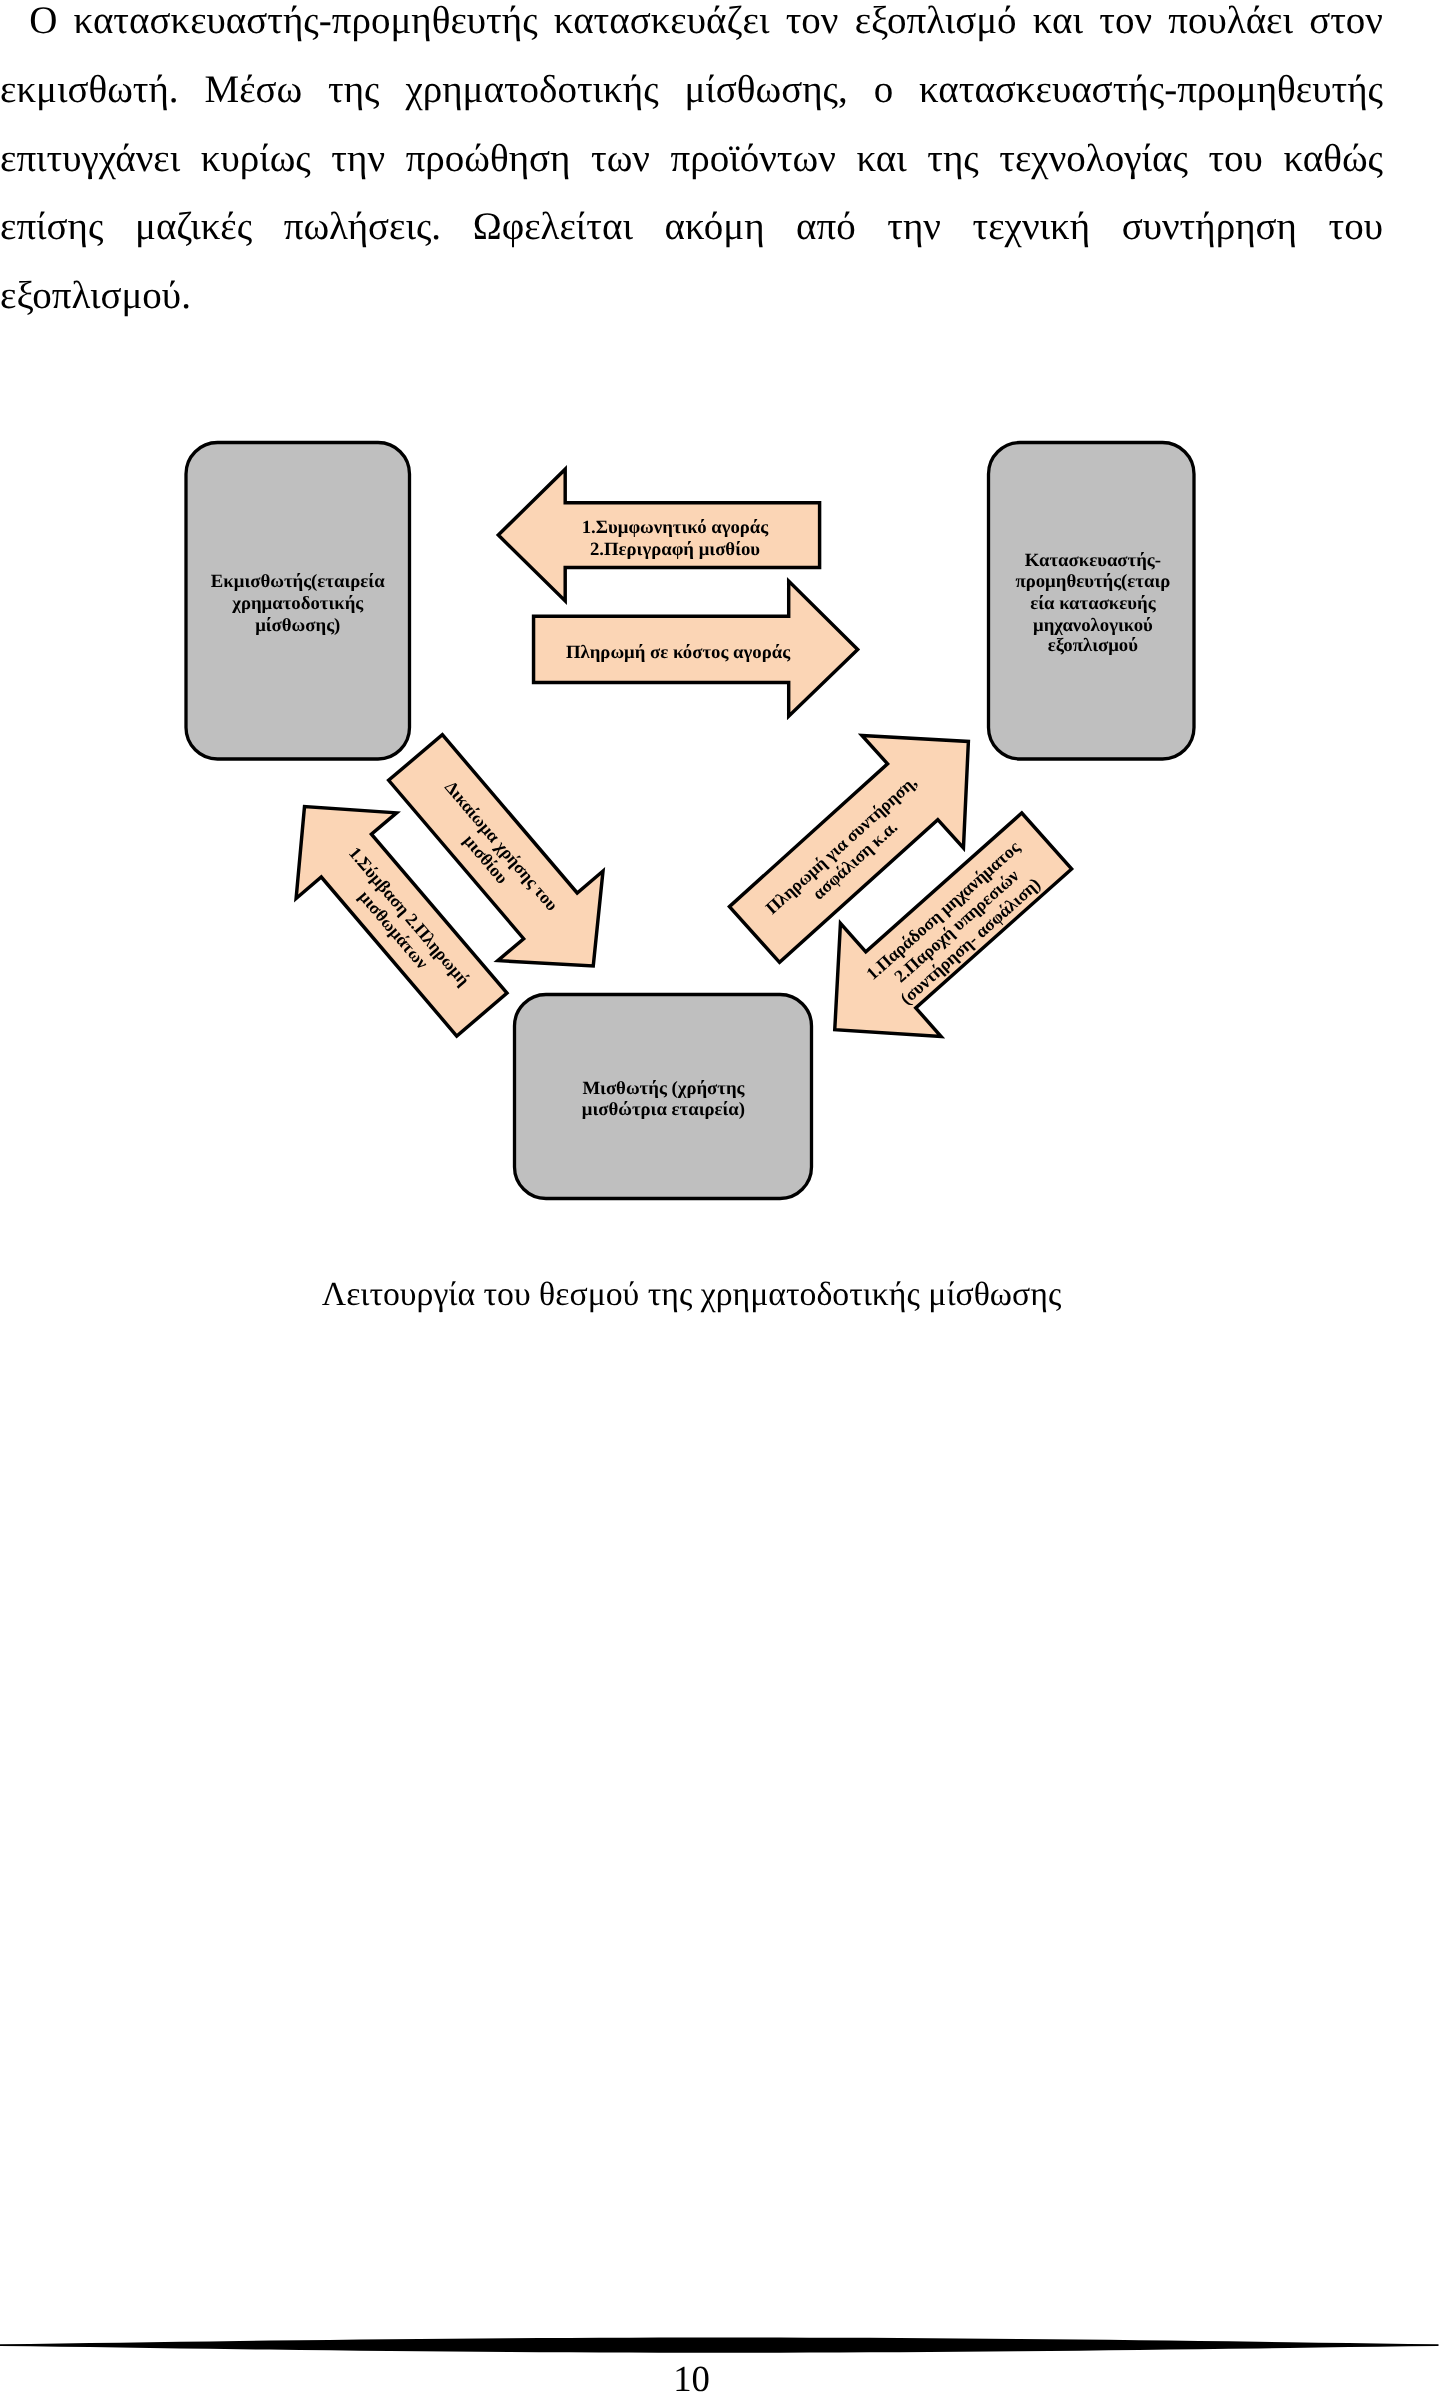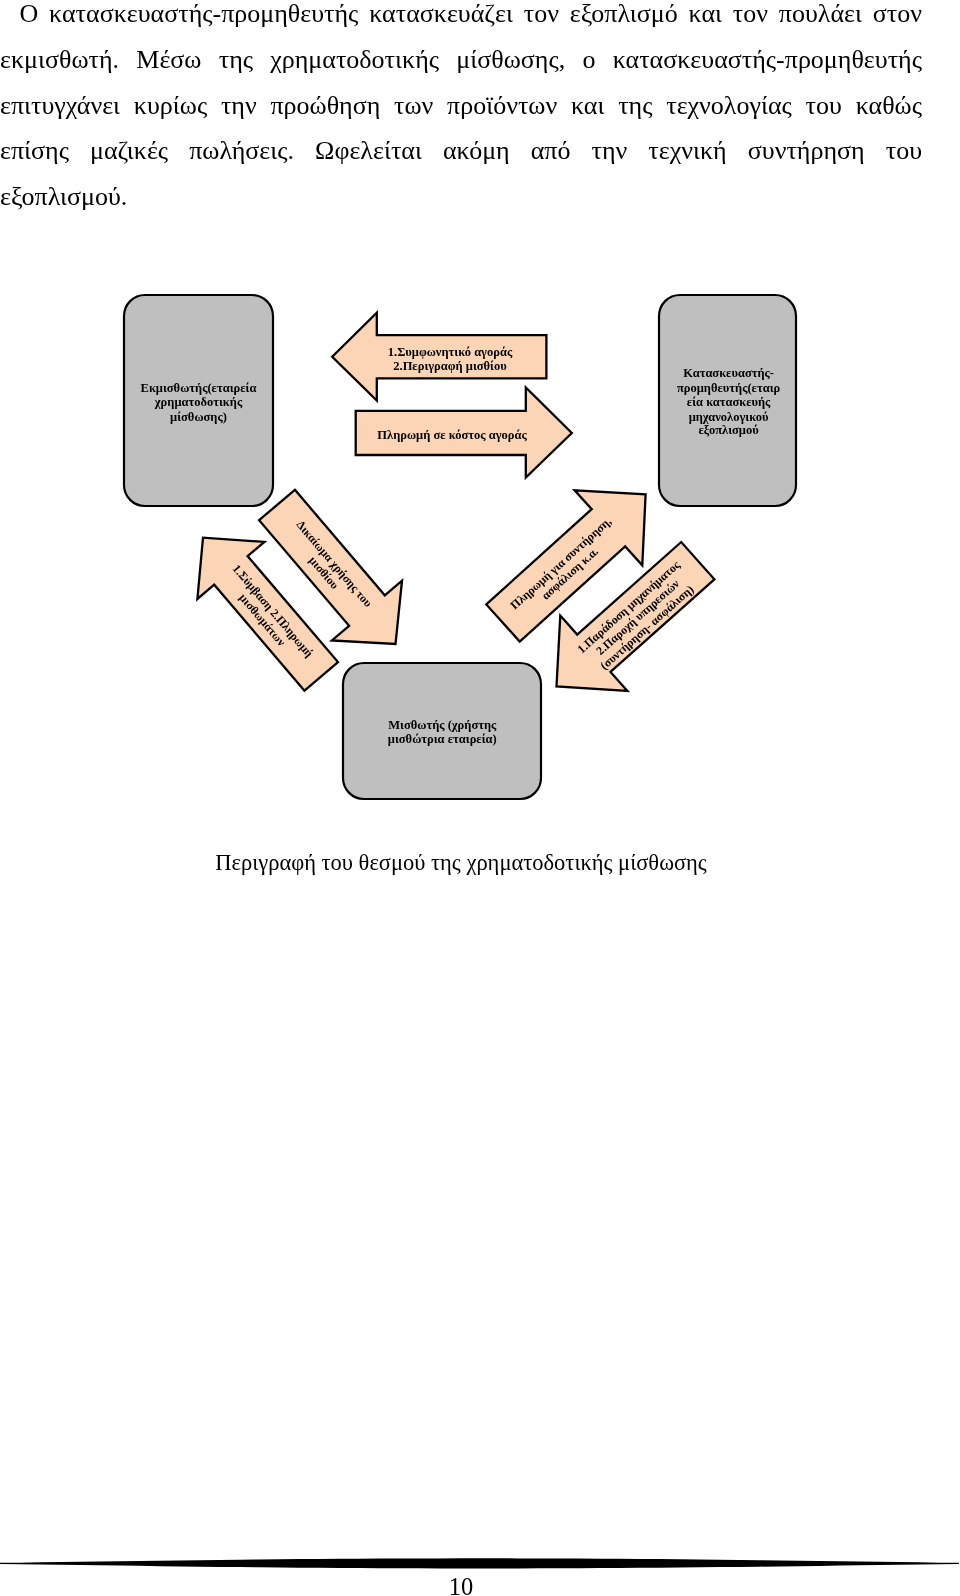--- a/index.html
+++ b/index.html
@@ -75,20 +75,20 @@
       <text x="0" y="-2.5">Πληρωμή για συντήρηση,</text>
       <text x="0" y="11.2">ασφάλιση κ.α.</text>
     </g>
     <g class="lbl rot" transform="translate(637.5,617) rotate(-41.69)">
       <text x="0" y="-9.5">1.Παράδοση μηχανήματος</text>
       <text x="0" y="4.2">2.Παροχή υπηρεσιών</text>
       <text x="0" y="17.9">(συντήρηση- ασφάλιση)</text>
     </g>
   </svg>
 
-  <div id="caption">Περιγραφή του θεσμού της χρηματοδοτικής μίσθωσης</div>
+  <div id="caption">Λειτουργία του θεσμού της χρηματοδοτικής μίσθωσης</div>
 
   <svg id="footer-rule-svg" style="position:absolute;left:0;top:1550px;width:960px;height:26px" viewBox="0 0 960 26" preserveAspectRatio="none">
     <path d="M0.0,12.85 L20.0,12.67 L40.0,12.37 L59.9,12.07 L79.9,11.78 L99.9,11.49 L119.9,11.20 L139.9,10.93 L159.8,10.66 L179.8,10.40 L199.8,10.16 L219.8,9.92 L239.8,9.70 L259.7,9.49 L279.7,9.30 L299.7,9.12 L319.7,8.96 L339.6,8.82 L359.6,8.69 L379.6,8.59 L399.6,8.50 L419.6,8.43 L439.5,8.38 L459.5,8.35 L479.5,8.34 L499.5,8.35 L519.5,8.38 L539.4,8.43 L559.4,8.50 L579.4,8.58 L599.4,8.69 L619.4,8.81 L639.3,8.96 L659.3,9.12 L679.3,9.29 L699.3,9.48 L719.2,9.69 L739.2,9.91 L759.2,10.14 L779.2,10.39 L799.2,10.65 L819.1,10.91 L839.1,11.19 L859.1,11.47 L879.1,11.76 L899.1,12.06 L919.0,12.35 L939.0,12.65 L959.0,12.85 L959.0,13.95 L939.0,14.15 L919.0,14.45 L899.1,14.74 L879.1,15.04 L859.1,15.33 L839.1,15.61 L819.1,15.89 L799.2,16.15 L779.2,16.41 L759.2,16.66 L739.2,16.89 L719.2,17.11 L699.3,17.32 L679.3,17.51 L659.3,17.68 L639.3,17.84 L619.4,17.99 L599.4,18.11 L579.4,18.22 L559.4,18.30 L539.4,18.37 L519.5,18.42 L499.5,18.45 L479.5,18.46 L459.5,18.45 L439.5,18.42 L419.6,18.37 L399.6,18.30 L379.6,18.21 L359.6,18.11 L339.6,17.98 L319.7,17.84 L299.7,17.68 L279.7,17.50 L259.7,17.31 L239.8,17.10 L219.8,16.88 L199.8,16.64 L179.8,16.40 L159.8,16.14 L139.9,15.87 L119.9,15.60 L99.9,15.31 L79.9,15.02 L59.9,14.73 L40.0,14.43 L20.0,14.13 L0.0,13.95 Z" fill="#000"></path>
   </svg>
 
   <div id="pagenum">10</div>
 </div>
 
 </body></html>

